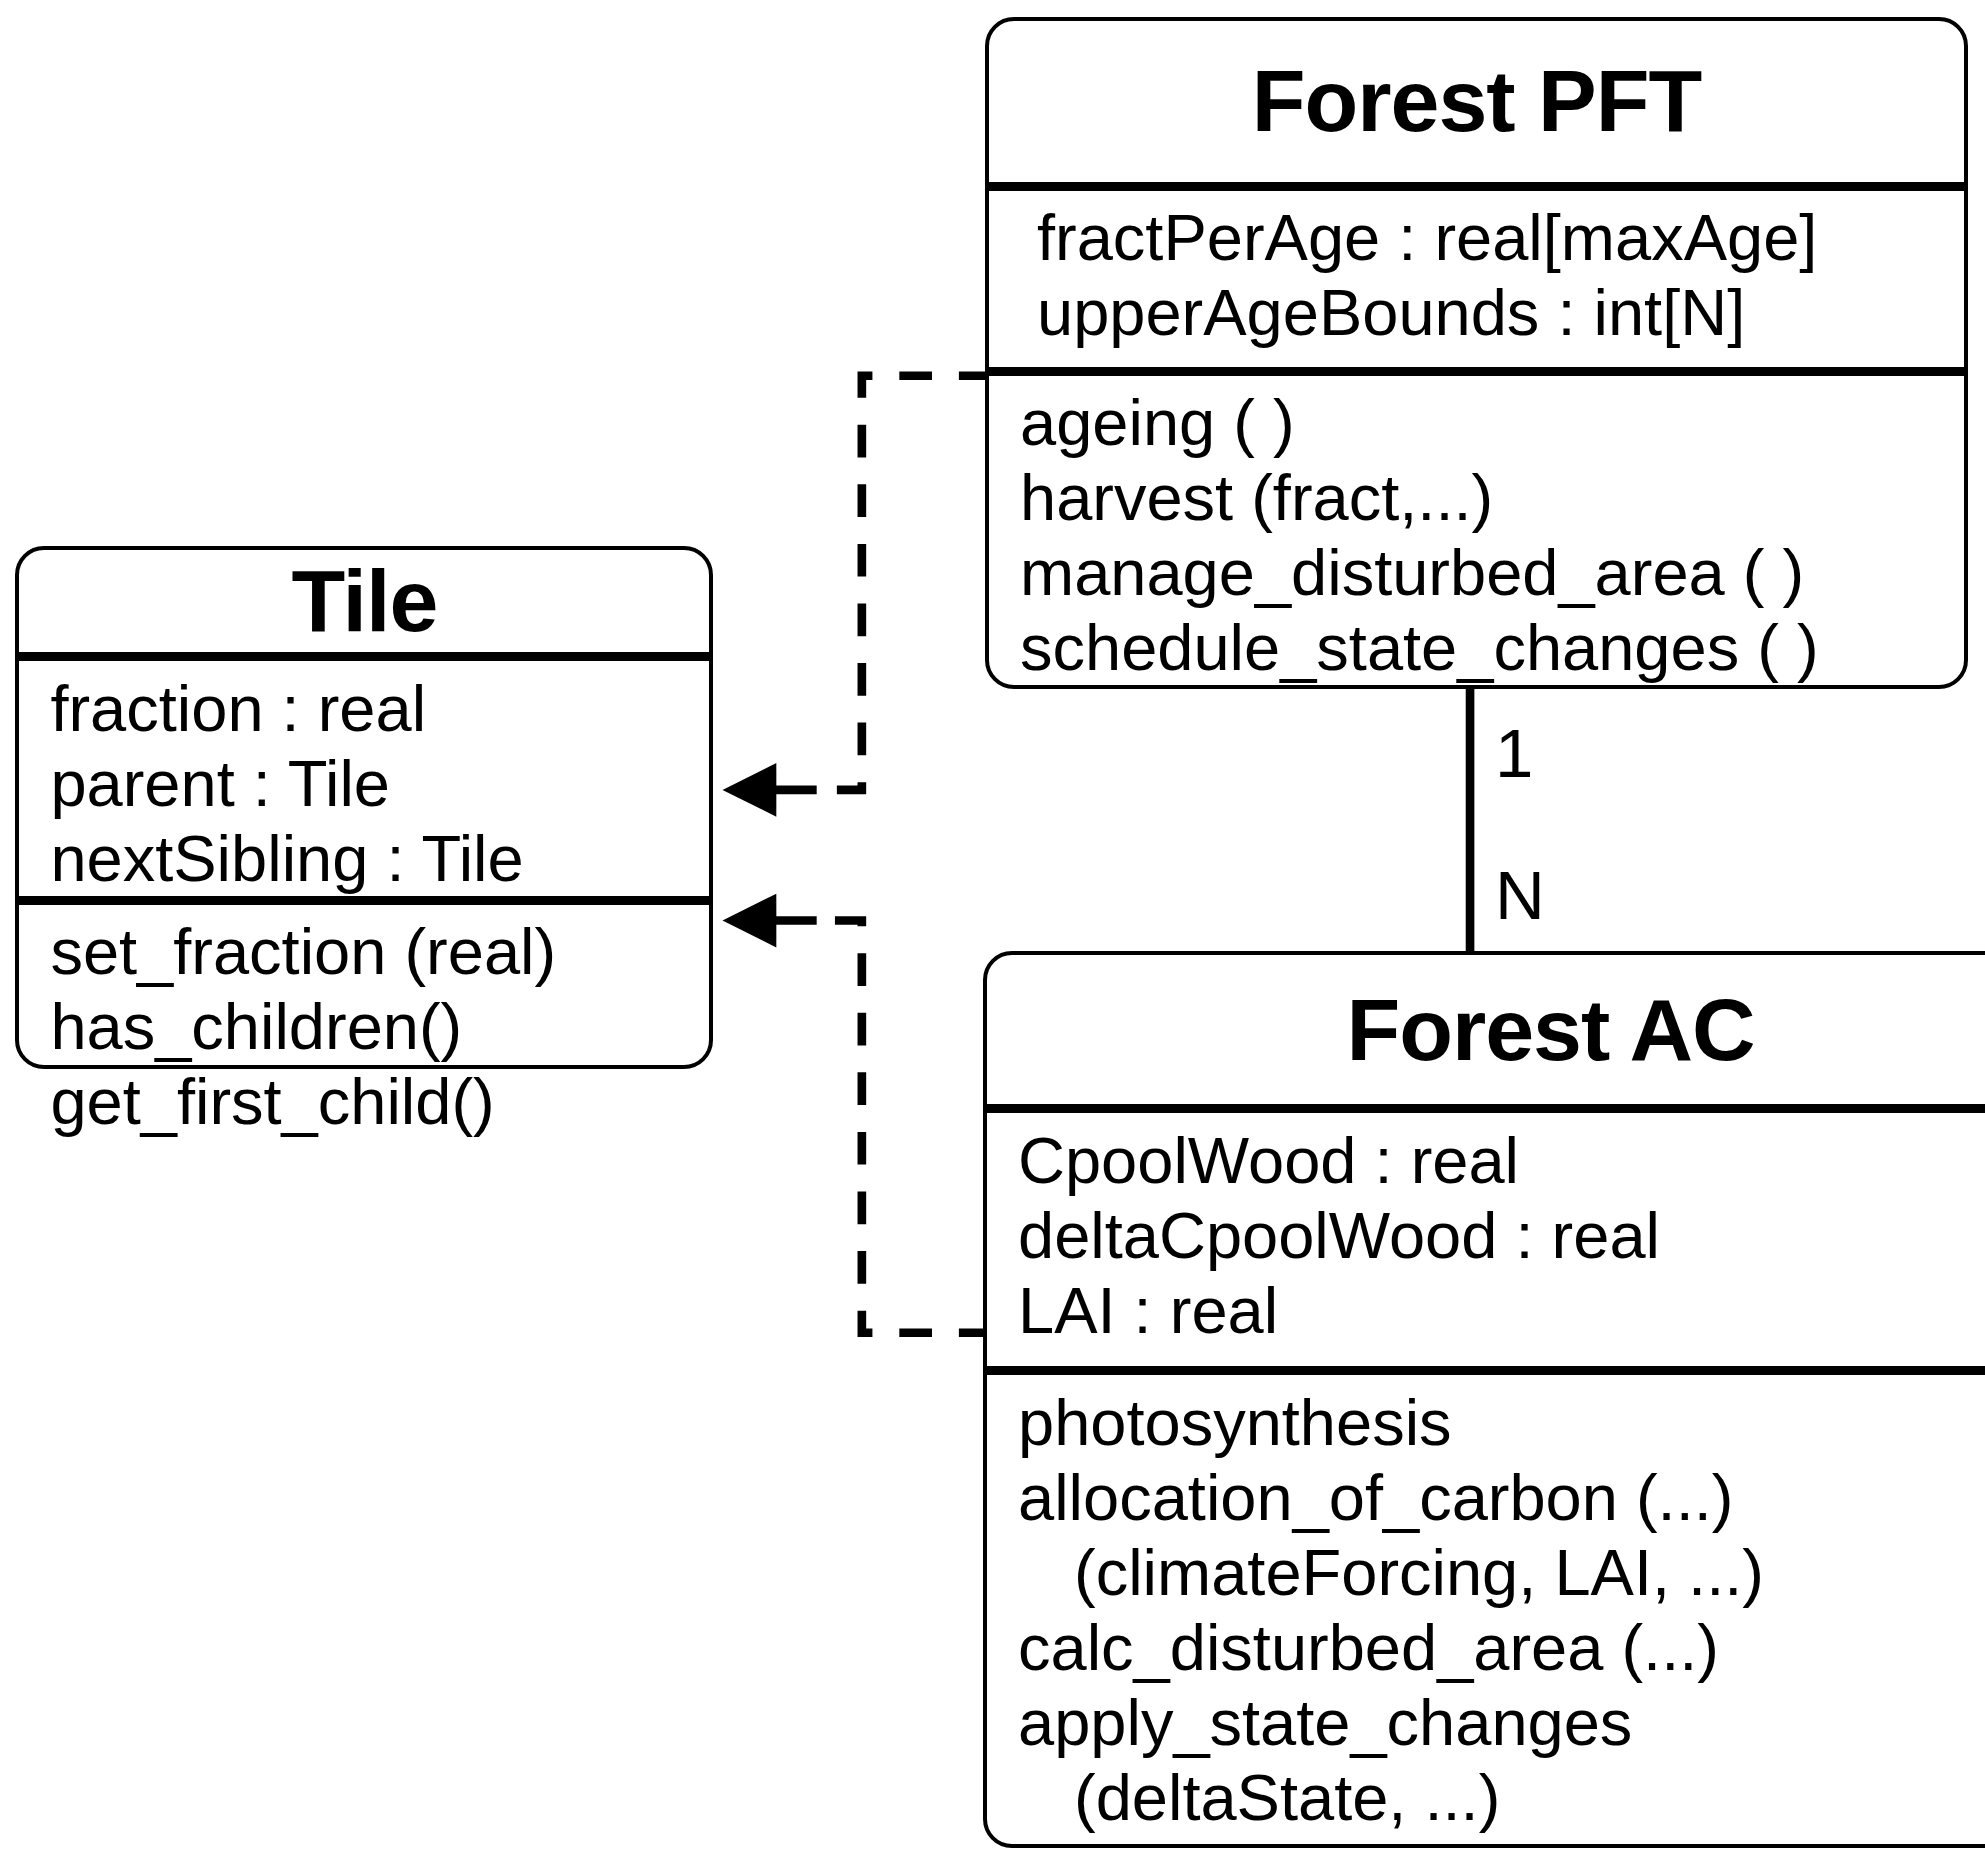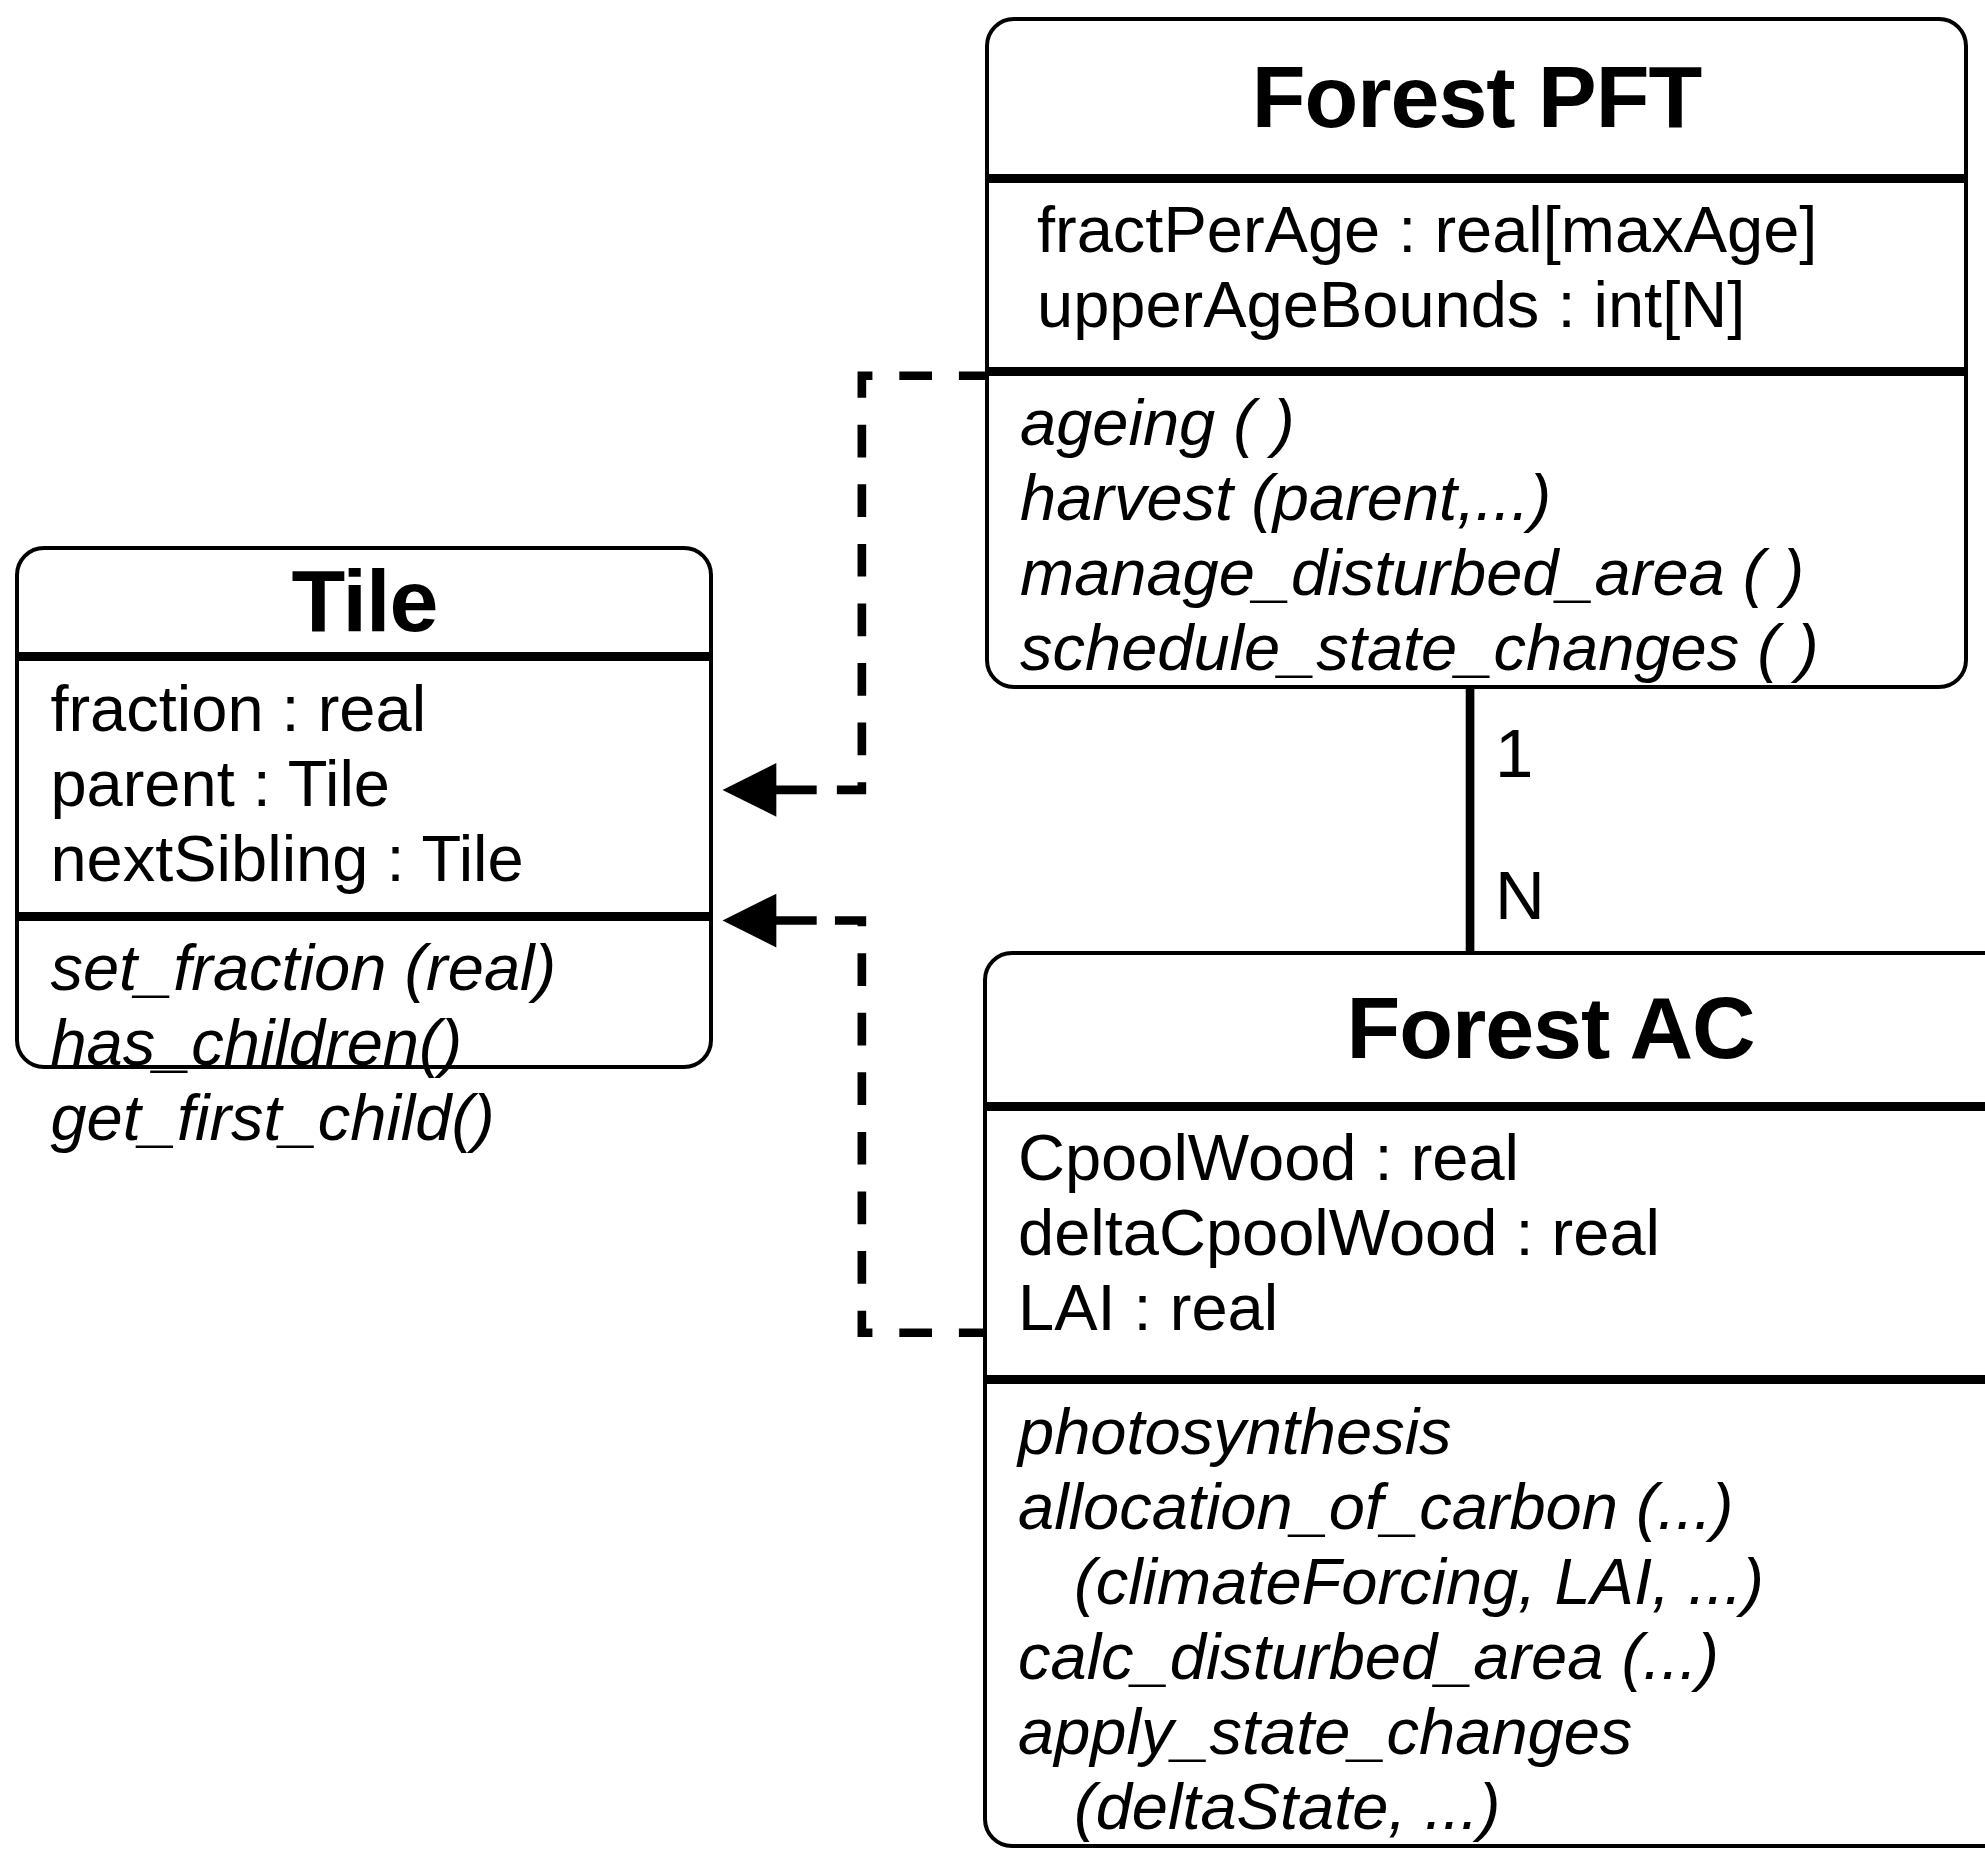--- a/index.html
+++ b/index.html
@@ -28,21 +28,21 @@
     justify-content:center;
     font-size:88px;
     font-weight:700;
     letter-spacing:-1px;
   }
   .section{
     box-sizing:border-box;
     border-top:9.6px solid #000000;
     padding:9.6px 15.4px 0 31px;
   }
-  .methods{font-style:italic;flex:1;margin-top:16px;}
+  .methods{flex:1;}
   .line{
     font-size:65px;
     line-height:75px;
     white-space:nowrap;
   }
   .line.indent{margin-left:56px;}
 
   #box-tile{left:15.4px;top:546px;width:698px;height:523px;}
   #box-tile .class-title{height:165px;}
   #box-tile .attrs{height:264px;}
@@ -96,21 +96,21 @@
   </div>
 
   <div class="class-box" id="box-pft">
     <div class="class-title">Forest PFT</div>
     <div class="section attrs">
       <div class="line">fractPerAge : real[maxAge]</div>
       <div class="line">upperAgeBounds : int[N]</div>
     </div>
     <div class="section methods">
       <div class="line">ageing ( )</div>
-      <div class="line">harvest (parent,...)</div>
+      <div class="line">harvest (fract,...)</div>
       <div class="line">manage_disturbed_area ( )</div>
       <div class="line">schedule_state_changes ( )</div>
     </div>
   </div>
 
   <div class="class-box" id="box-ac">
     <div class="class-title">Forest AC</div>
     <div class="section attrs">
       <div class="line">CpoolWood : real</div>
       <div class="line">deltaCpoolWood : real</div>

